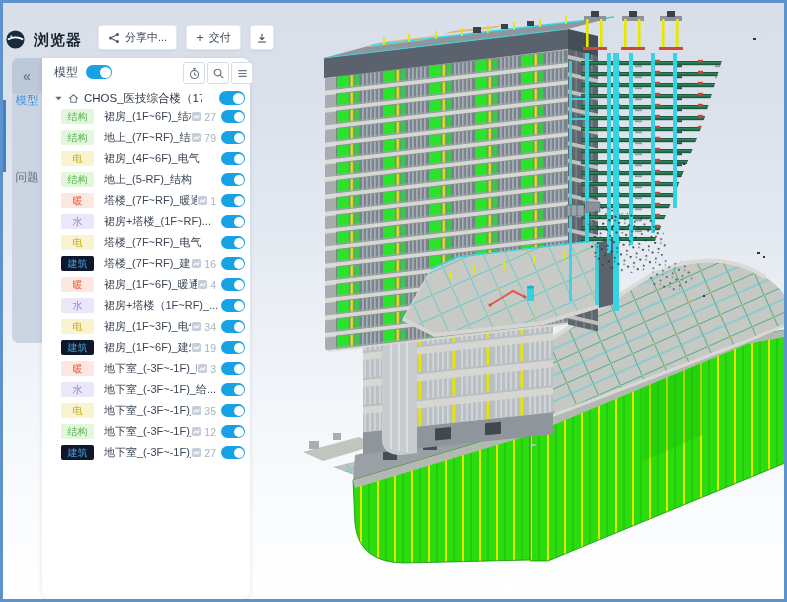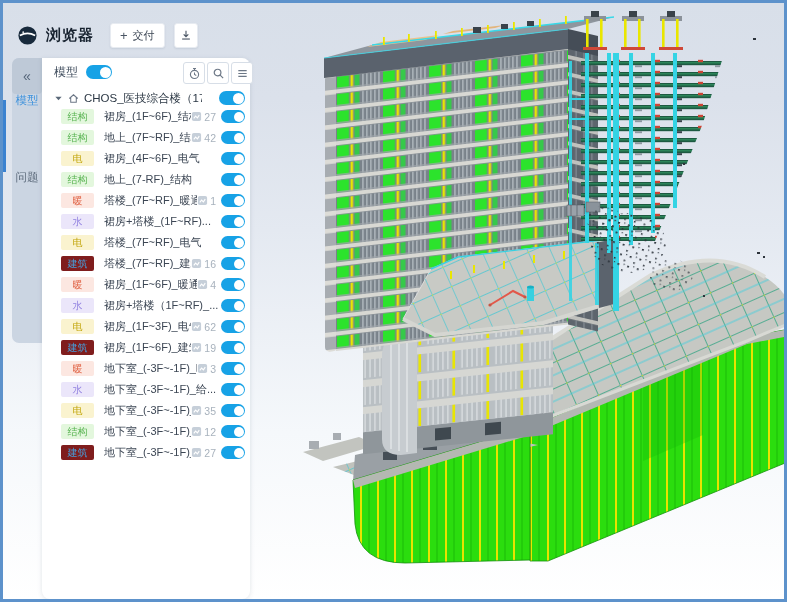--- a/index.html
+++ b/index.html
@@ -1,19 +1,19 @@
 <!DOCTYPE html>
 <html><head>
 <meta charset="utf-8">
 <style>
   html,body{margin:0;padding:0;background:#eef1f6;font-family:"Liberation Sans",sans-serif;}
   .window{position:relative;width:787px;height:602px;box-sizing:border-box;border:3px solid #5d92cb;
     background:linear-gradient(180deg,#d8dfe9 0%,#dbe1eb 16%,#e4e9f1 38%,#f5f8fb 72%,#ffffff 100%);overflow:hidden;}
   
-  .toolbar{position:absolute;left:14px;top:17px;height:30px;display:flex;align-items:center;z-index:30;}
+  .toolbar{position:absolute;left:2px;top:17px;height:30px;display:flex;align-items:flex-end;z-index:30;}
   .logo{width:21px;height:21px;margin-right:8px;}
   .title{font-size:15px;font-weight:bold;color:#17222f;letter-spacing:1px;margin-right:16px;}
   .btn{display:flex;align-items:center;gap:5px;background:#fff;border:1px solid #e7ebf1;border-radius:3px;
     box-shadow:0 1px 2px rgba(40,60,90,.10);height:23px;padding:0 9px;font-size:11px;color:#3c4654;margin-right:9px;cursor:pointer;}
   .btn svg{flex:0 0 auto;}
   .plus{font-size:13px;color:#4a5564;line-height:1;}
   
   .tabstrip{position:absolute;left:9px;top:55px;width:30px;height:285px;background:#cbd5e2;border-radius:7px 0 0 7px;z-index:10;}
   .collapse{position:absolute;left:0;top:0;width:30px;height:36px;background:#bec9d7;border-radius:7px 0 4px 4px;
     color:#56667a;font-size:14px;display:flex;align-items:center;justify-content:center;cursor:pointer;}
@@ -33,21 +33,21 @@
   .toggle.sm::after{width:10px;height:10px;}
   .rootrow{position:absolute;left:0;top:30px;width:100%;height:20px;display:flex;align-items:center;}
   .rootrow .nm{font-size:11.5px;color:#2b3744;white-space:nowrap;overflow:hidden;max-width:118px;}
   .list{position:absolute;left:0;top:48px;width:100%;}
   .row{display:flex;align-items:center;height:21px;padding-left:19px;cursor:pointer;}
   .tag{width:33px;height:15px;border-radius:2px;font-size:10px;line-height:15px;text-align:center;flex:0 0 auto;margin-right:10px;}
   .t-struct{background:#e3f7dd;color:#55b24e;}
   .t-elec{background:#faf3cf;color:#c2a50a;}
   .t-hvac{background:#fce7e1;color:#e06345;}
   .t-water{background:#ebe6fa;color:#9282e0;}
-  .t-arch{background:#7f1d1d;color:#459edb;}
+  .t-arch{background:#0f172a;color:#459edb;}
   .row .nm{font-size:11px;color:#3c4654;white-space:nowrap;overflow:hidden;flex:1 1 auto;}
   .badge{display:flex;align-items:center;gap:2px;font-size:10.5px;color:#a8b2bd;margin-right:5px;flex:0 0 auto;}
   .row .toggle,.rootrow .toggle{margin-right:5px;}
   .sp{flex:1 1 auto;}
   
   .scene{position:absolute;left:245px;top:0;z-index:1;cursor:grab;}
 </style>
 </head>
 <body>
 
@@ -284,20 +284,31 @@
     </g>
   </svg>
 
   <div class="toolbar">
     <svg class="logo" viewBox="0 0 22 22">
       <circle cx="11" cy="11" r="9.5" fill="#182a3c"></circle>
       <path d="M3 11 Q11 6.5 19 11" stroke="#fff" stroke-width="2" fill="none"></path>
       <circle cx="6.5" cy="7.5" r="1" fill="#fff" opacity=".85"></circle>
     </svg>
     <span class="title">浏览器</span>
+    <div class="btn">
+      <svg width="12" height="12" viewBox="0 0 14 14">
+        <g fill="#4a5564">
+            <circle cx="11" cy="3" r="1.8"></circle>
+            <circle cx="3" cy="7" r="1.8"></circle>
+            <circle cx="11" cy="11" r="1.8"></circle>
+          </g>
+        <path d="M4.6 6.2L9.4 3.8M4.6 7.8L9.4 10.2" stroke="#4a5564" stroke-width="1.2"></path>
+      </svg>
+      <span>分享中...</span>
+    </div>
     <div class="btn">
       <span class="plus">+</span>
       <span>交付</span>
     </div>
     <div class="btn" style="padding:0 5px;">
       <svg width="12" height="12" viewBox="0 0 14 14">
         <path d="M7 2v6.5M4.3 6.3L7 9l2.7-2.7" stroke="#4a5564" stroke-width="1.3" fill="none"></path>
         <path d="M2.5 11.7h9" stroke="#4a5564" stroke-width="1.3"></path>
       </svg>
     </div>
@@ -361,32 +372,32 @@
           <span class="toggle sm"></span>
         </div>
       <div class="row">
           <span class="tag t-struct">结构</span>
           <span class="nm">地上_(7F~RF)_结构...</span>
           <span class="badge">
             <svg width="11" height="11" viewBox="0 0 12 12">
               <rect x="1" y="1" width="10" height="10" rx="2" fill="#c6cfd9"></rect>
               <path d="M3 8l2-2.5 2 2 2-3" stroke="#fff" stroke-width="1.2" fill="none"></path>
             </svg>
-            <span>42</span>
+            <span>79</span>
           </span>
           <span class="toggle sm"></span>
         </div>
       <div class="row">
           <span class="tag t-elec">电</span>
           <span class="nm">裙房_(4F~6F)_电气</span>
           <span class="toggle sm"></span>
         </div>
       <div class="row">
           <span class="tag t-struct">结构</span>
-          <span class="nm">地上_(7-RF)_结构</span>
+          <span class="nm">地上_(5-RF)_结构</span>
           <span class="toggle sm"></span>
         </div>
       <div class="row">
           <span class="tag t-hvac">暖</span>
           <span class="nm">塔楼_(7F~RF)_暖通</span>
           <span class="badge">
             <svg width="11" height="11" viewBox="0 0 12 12">
               <rect x="1" y="1" width="10" height="10" rx="2" fill="#c6cfd9"></rect>
               <path d="M3 8l2-2.5 2 2 2-3" stroke="#fff" stroke-width="1.2" fill="none"></path>
             </svg>
@@ -434,21 +445,21 @@
           <span class="toggle sm"></span>
         </div>
       <div class="row">
           <span class="tag t-elec">电</span>
           <span class="nm">裙房_(1F~3F)_电气</span>
           <span class="badge">
             <svg width="11" height="11" viewBox="0 0 12 12">
               <rect x="1" y="1" width="10" height="10" rx="2" fill="#c6cfd9"></rect>
               <path d="M3 8l2-2.5 2 2 2-3" stroke="#fff" stroke-width="1.2" fill="none"></path>
             </svg>
-            <span>62</span>
+            <span>34</span>
           </span>
           <span class="toggle sm"></span>
         </div>
       <div class="row">
           <span class="tag t-arch">建筑</span>
           <span class="nm">裙房_(1F~6F)_建筑</span>
           <span class="badge">
             <svg width="11" height="11" viewBox="0 0 12 12">
               <rect x="1" y="1" width="10" height="10" rx="2" fill="#c6cfd9"></rect>
               <path d="M3 8l2-2.5 2 2 2-3" stroke="#fff" stroke-width="1.2" fill="none"></path>

